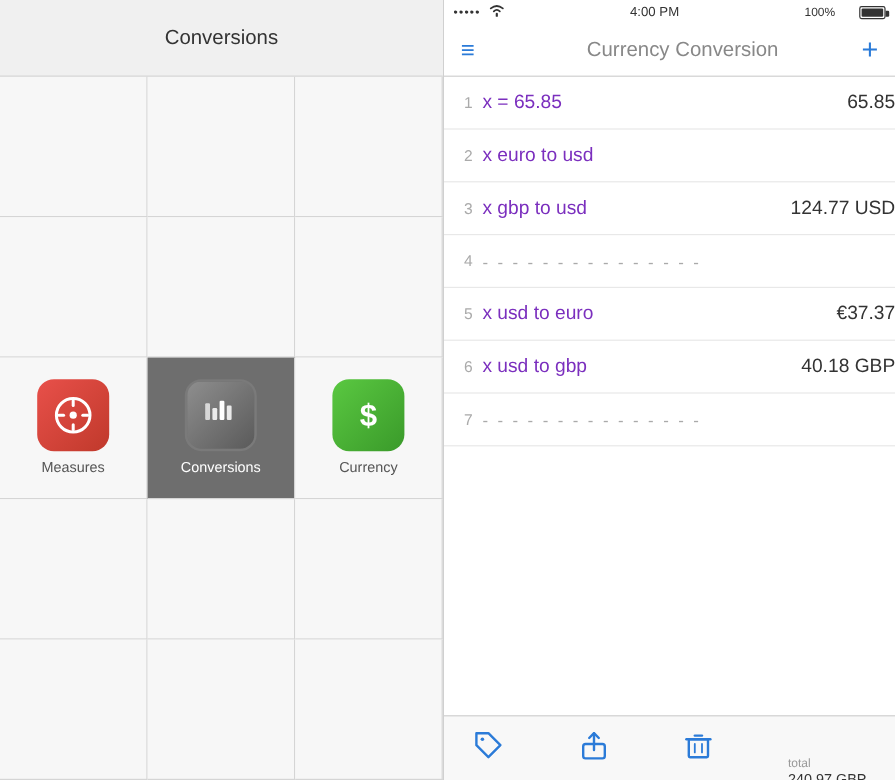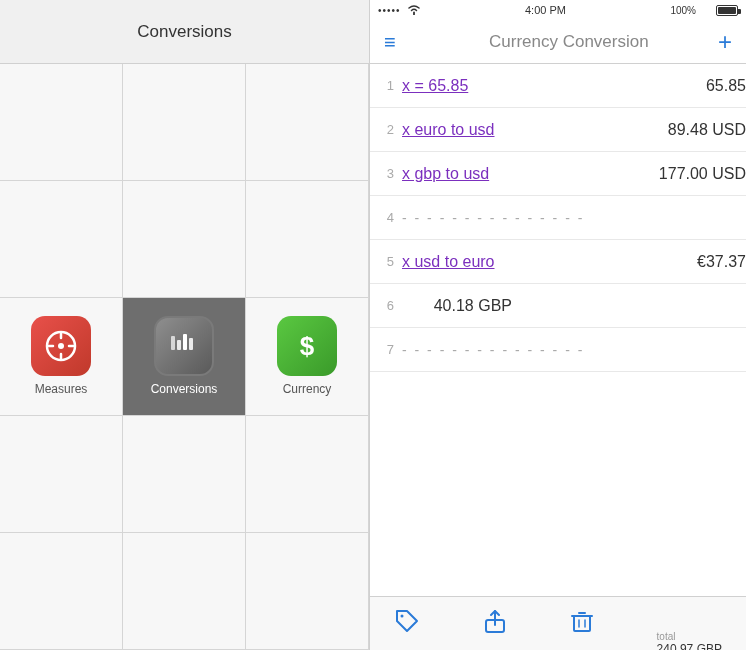--- a/index.html
+++ b/index.html
@@ -172,21 +172,21 @@
       font-size: 13px;
       color: #aaa;
       flex-shrink: 0;
     }
     .row-expr {
       flex: 1;
       font-size: 16px;
       color: #7b1fa2;
       padding: 10px 0;
     }
-    .row-expr.purple { color: #7b2fbe; text-decoration: underline; }
+    .row-expr.purple { color: #7b2fbe; }
     .row-expr.dashes { color: #aaa; letter-spacing: 2px; font-size: 14px; }
     .row-result {
       font-size: 16px;
       color: #333;
       padding-right: 0;
       text-align: right;
       min-width: 110px;
     }
 
     
@@ -312,43 +312,43 @@
 
     <div class="conv-row">
       <span class="row-num">1</span>
       <span class="row-expr purple">x = 65.85</span>
       <span class="row-result">65.85</span>
     </div>
 
     <div class="conv-row">
       <span class="row-num">2</span>
       <span class="row-expr purple">x euro to usd</span>
-      <span class="row-result">89.48 USD</span>
     </div>
 
     <div class="conv-row">
       <span class="row-num">3</span>
       <span class="row-expr purple">x gbp to usd</span>
-      <span class="row-result">177.00 USD</span>
+      <span class="row-result">124.77 USD</span>
     </div>
 
     <div class="conv-row">
       <span class="row-num">4</span>
       <span class="row-expr dashes">- - - - - - - - - - - - - - -</span>
       <span class="row-result"></span>
     </div>
 
     <div class="conv-row">
       <span class="row-num">5</span>
       <span class="row-expr purple">x usd to euro</span>
       <span class="row-result">€37.37</span>
     </div>
 
     <div class="conv-row">
       <span class="row-num">6</span>
+      <span class="row-expr purple">x usd to gbp</span>
       <span class="row-result">40.18 GBP</span>
     </div>
 
     <div class="conv-row">
       <span class="row-num">7</span>
       <span class="row-expr dashes">- - - - - - - - - - - - - - -</span>
       <span class="row-result"></span>
     </div>
 
   </div>

